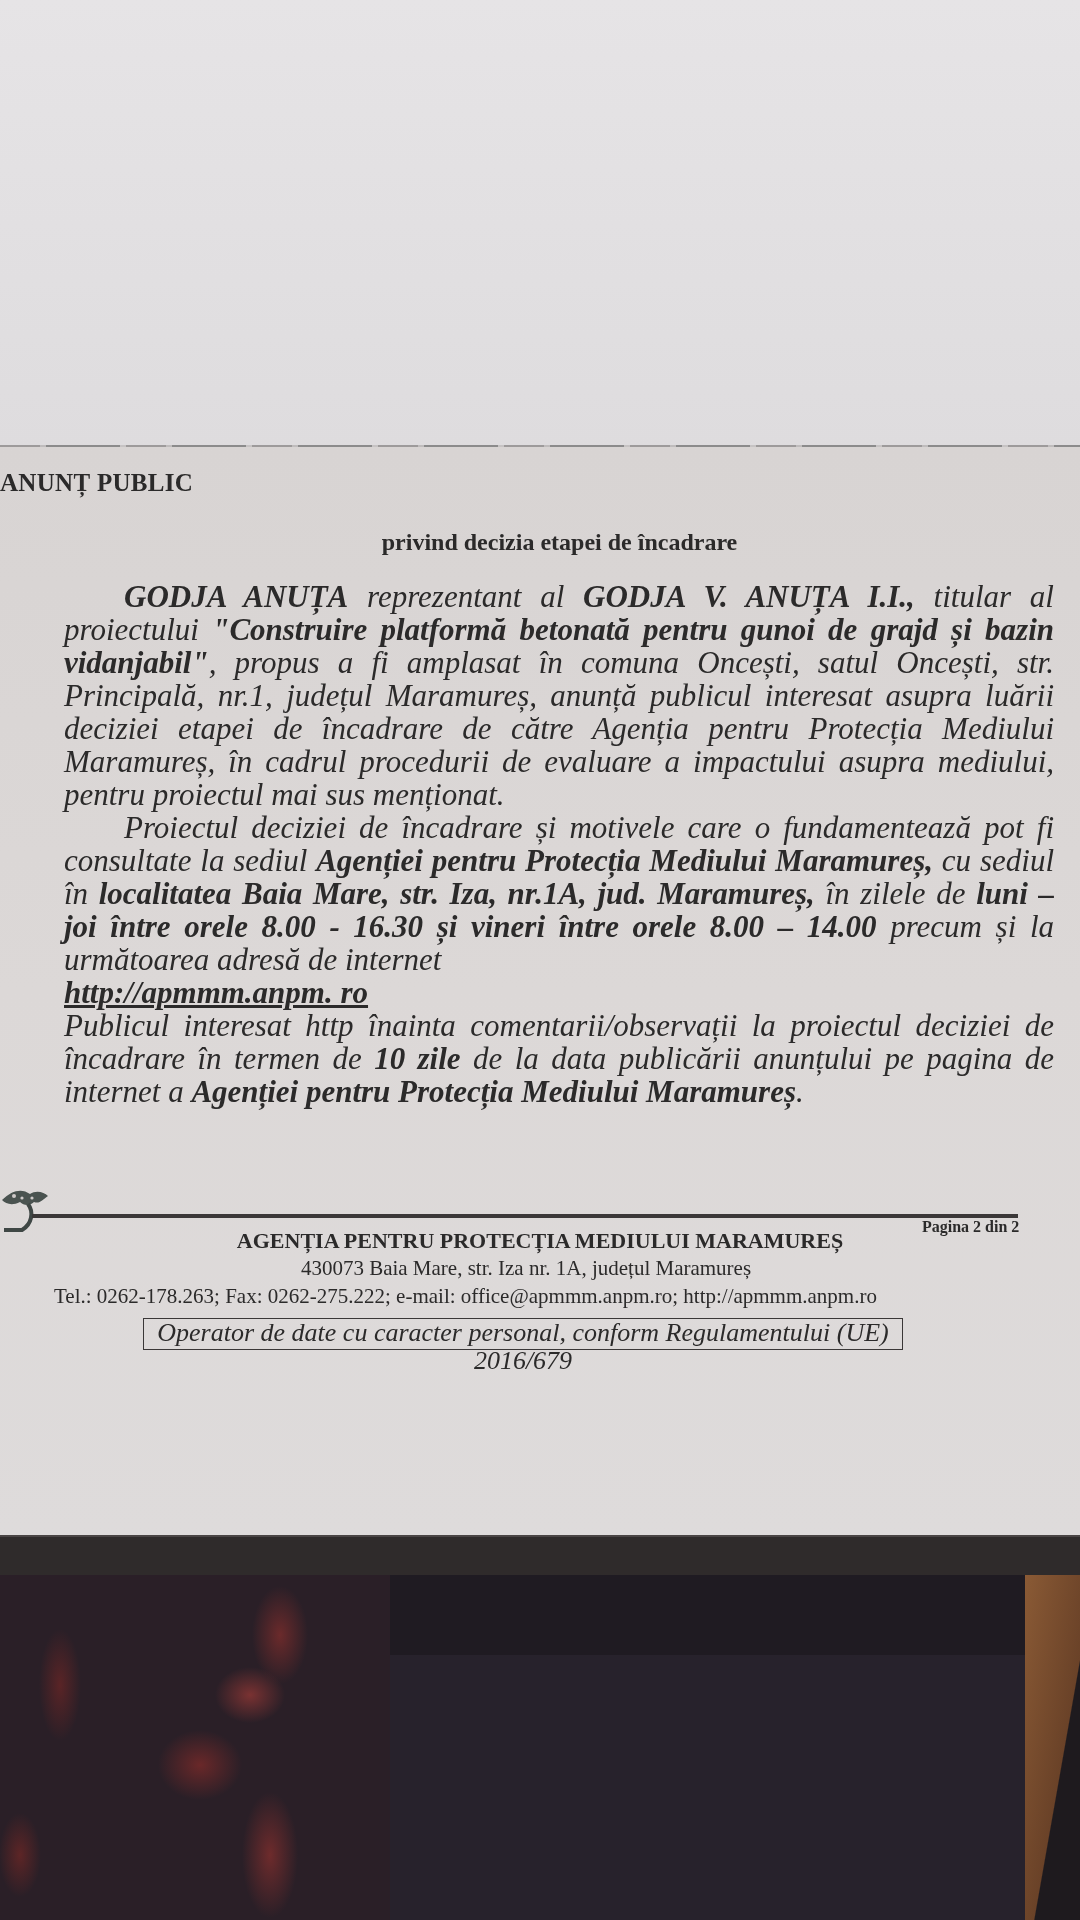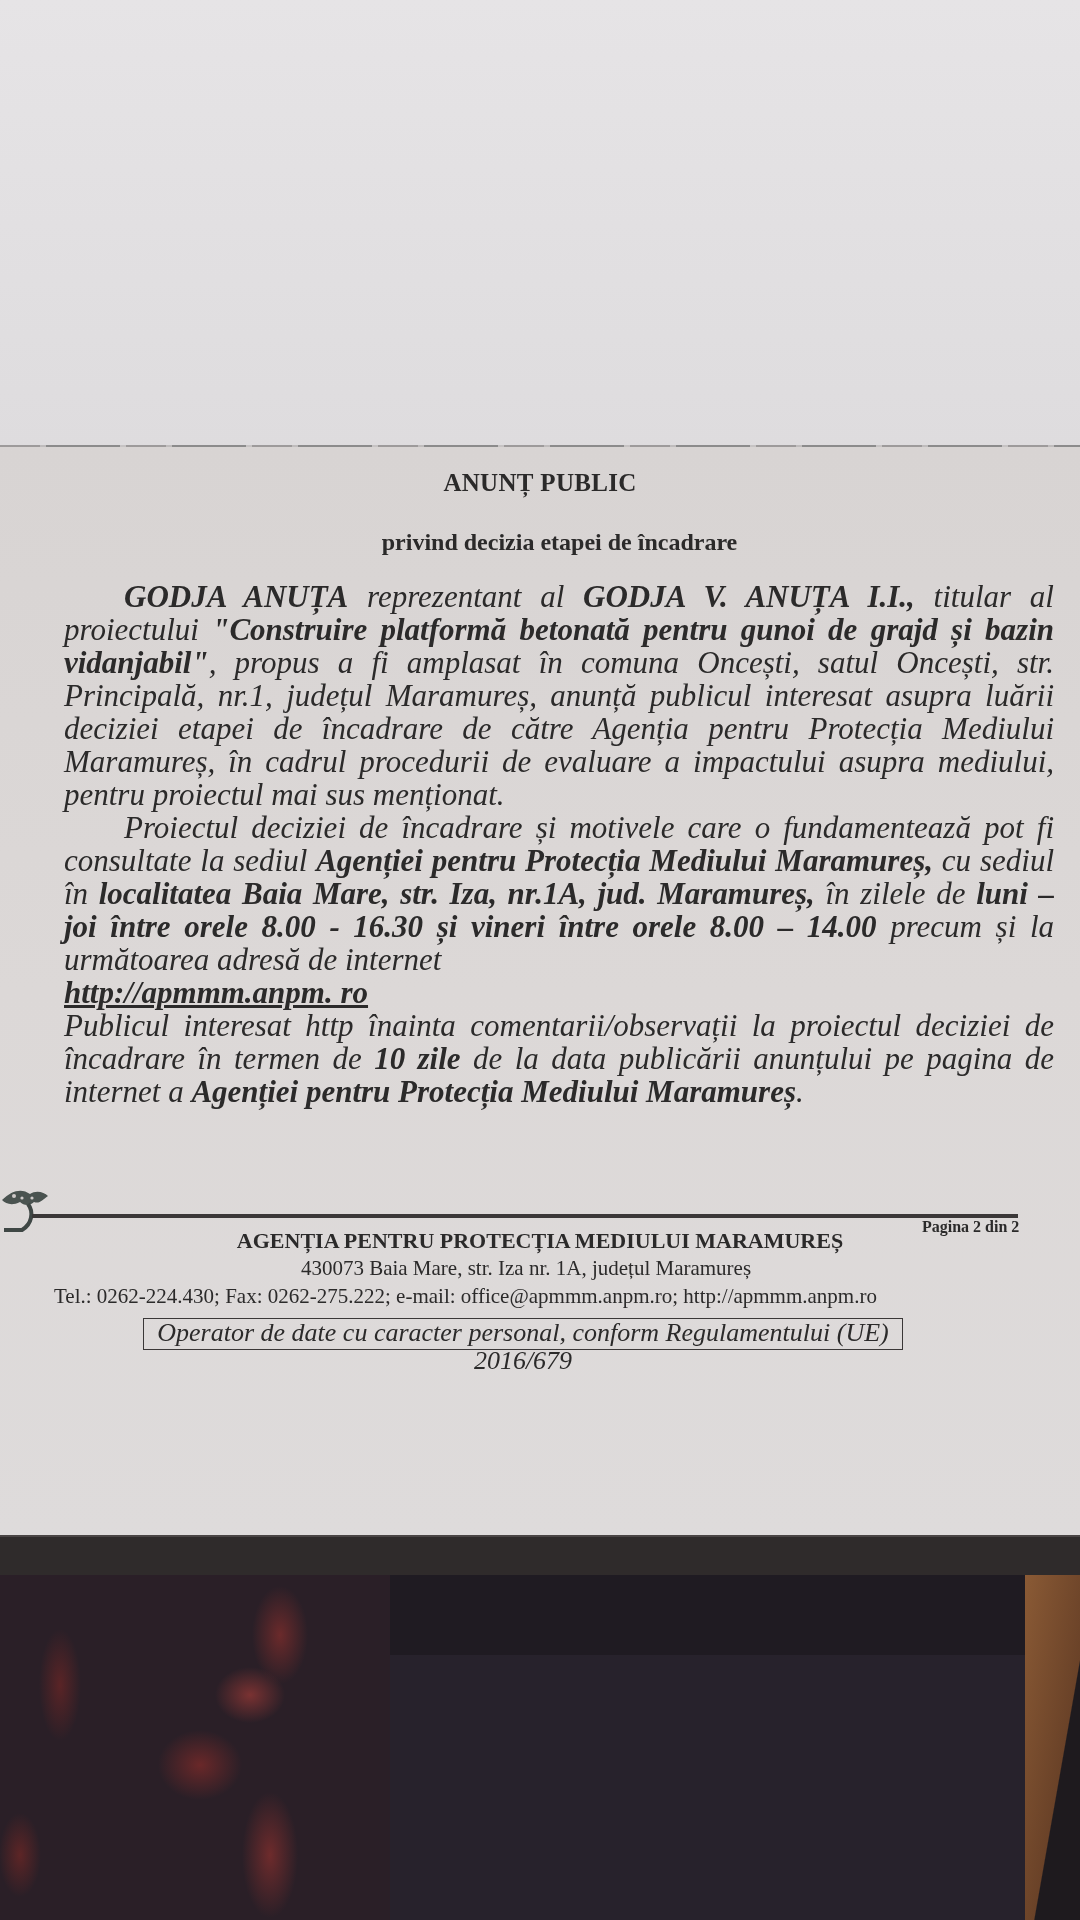--- a/index.html
+++ b/index.html
@@ -48,21 +48,21 @@
       position: absolute; left: 390px; top: 0; width: 650px; height: 80px;
       background: #1f1b22;
     }
     .fabric .wood {
       position: absolute; right: 0; top: 0; width: 55px; height: 345px;
       background: linear-gradient(100deg, #8a5a35 0%, #6a4228 60%, #1e1a1e 61%);
     }
 
     .doc { position: absolute; left: 0; top: 0; width: 1080px; }
     .title {
-      position: absolute; top: 469px; left: 0; width: 1080px; text-align: center;
+      position: absolute; top: 469px; left: 0; width: 1080px; 
       font-weight: bold; font-size: 25px; letter-spacing: 0.3px;
     }
     .subtitle {
       position: absolute; top: 529px; left: 0; width: 1080px; text-align: center;
       font-weight: bold; font-size: 24px; padding-left: 39px;
     }
     .body-text {
       position: absolute; left: 64px; top: 580px; width: 990px;
       font-size: 31px; line-height: 33px; text-align: justify; font-style: italic;
     }
@@ -132,15 +132,15 @@
     <path d="M2 40 C 12 30, 22 28, 30 34 C 36 30, 44 32, 48 36 C 42 40, 40 44, 34 42 C 30 46, 24 46, 20 42 C 12 46, 6 44, 2 40 Z" fill="#4a5350"></path>
     <path d="M28 44 C 34 52, 32 64, 22 70 L 4 70" fill="none" stroke="#3f4745" stroke-width="4"></path>
     <circle cx="14" cy="36" r="2" fill="#cfcac9"></circle>
     <circle cx="22" cy="38" r="1.6" fill="#cfcac9"></circle>
     <circle cx="32" cy="38" r="1.6" fill="#cfcac9"></circle>
   </svg>
   <div class="footer-rule"></div>
   <div class="page-num">Pagina 2 din 2</div>
   <div class="agency">AGENȚIA PENTRU PROTECȚIA MEDIULUI MARAMUREȘ</div>
   <div class="address">430073 Baia Mare, str. Iza nr. 1A, județul Maramureș</div>
-  <div class="contact">Tel.: 0262-224.430; Fax: 0262-275.222; e-mail: office@apmmm.anpm.ro; http://apmmm.anpm.ro</div>
+  <div class="contact">Tel.: 0262-178.263; Fax: 0262-275.222; e-mail: office@apmmm.anpm.ro; http://apmmm.anpm.ro</div>
   <div class="gdpr">Operator de date cu caracter personal, conform Regulamentului (UE) 2016/679</div>
 </div>
 
 </body></html>

